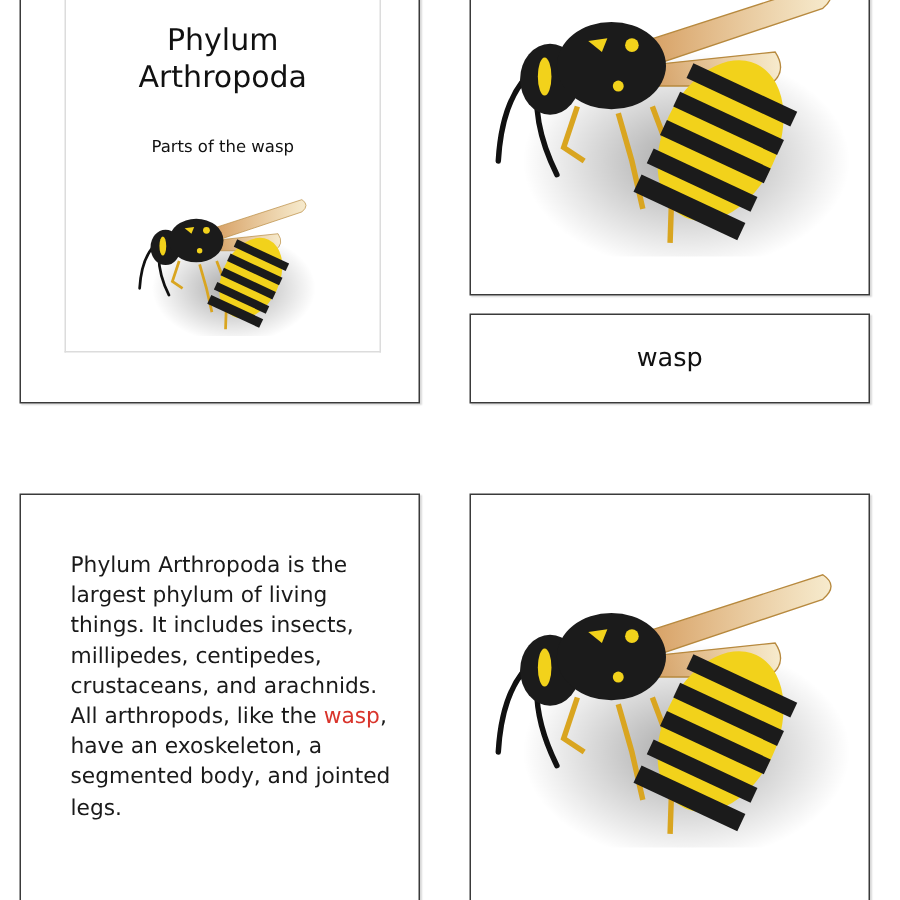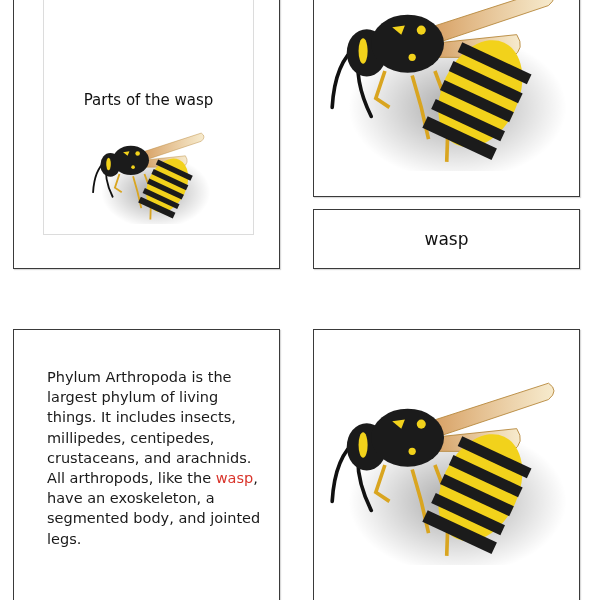--- a/index.html
+++ b/index.html
@@ -5,21 +5,21 @@
   html, body { margin:0; padding:0; }
   body { width:600px; height:600px; background:#ffffff; position:relative; overflow:hidden;
          font-family:"DejaVu Sans", sans-serif; color:#1a1a1a; }
   .card { position:absolute; box-sizing:border-box; border:1.5px solid #3a3a3a; background:#fff;
           box-shadow: 1px 1px 1px rgba(0,0,0,0.15); }
   #cover-card { left:13px; top:-5px; width:267px; height:274px; }
   #booklet-inner { position:absolute; left:29px; top:0; width:211px; height:239px;
                    border:1px solid #dcdcdc; border-top:none; box-sizing:border-box; }
   .cover-title { position:absolute; left:0; width:100%; text-align:center; font-size:20px;
                  line-height:25px; top:18px; color:#111; }
-  .cover-sub { position:absolute; left:0; width:100%; text-align:center; font-size:15px;
+  .cover-sub { position:absolute; left:0; width:100%; text-align:center; font-size:11px;
                top:95px; color:#111; }
   #img-card-top { left:313px; top:-5px; width:267px; height:202px; overflow:hidden; }
   #label-card { left:313px; top:209px; width:267px; height:60px; display:flex; align-items:center; justify-content:center; }
   #label-card span { font-size:17px; color:#111; }
   #text-card { left:13px; top:329px; width:267px; height:290px; }
   .desc { position:absolute; left:33px; top:37px; width:220px; font-size:14.5px; line-height:20.2px; color:#1a1a1a; }
   .desc .hl { color:#d9342b; }
   #img-card-bottom { left:313px; top:329px; width:267px; height:290px; overflow:hidden; }
   svg { display:block; }
 </style>
@@ -65,20 +65,22 @@
         <rect x="133" y="161" width="84" height="12" fill="#1b1b1b"></rect>
         <rect x="133" y="182" width="84" height="14" fill="#1b1b1b"></rect>
       </g>
     </g>
   </defs>
 </svg>
 
 <div class="card" id="cover-card">
   <div id="booklet-inner">
     <div class="cover-title">
+      <div>Phylum</div>
+      <div>Arthropoda</div>
     </div>
     <div class="cover-sub">Parts of the wasp</div>
     <svg style="position:absolute;left:40px;top:128px" width="130" height="100" viewBox="0 0 270 220">
       <use href="#wasp"></use>
     </svg>
   </div>
 </div>
 
 <div class="card" id="img-card-top">
   <svg style="position:absolute;left:5px;top:-25px" width="250" height="200" viewBox="0 0 270 220">

